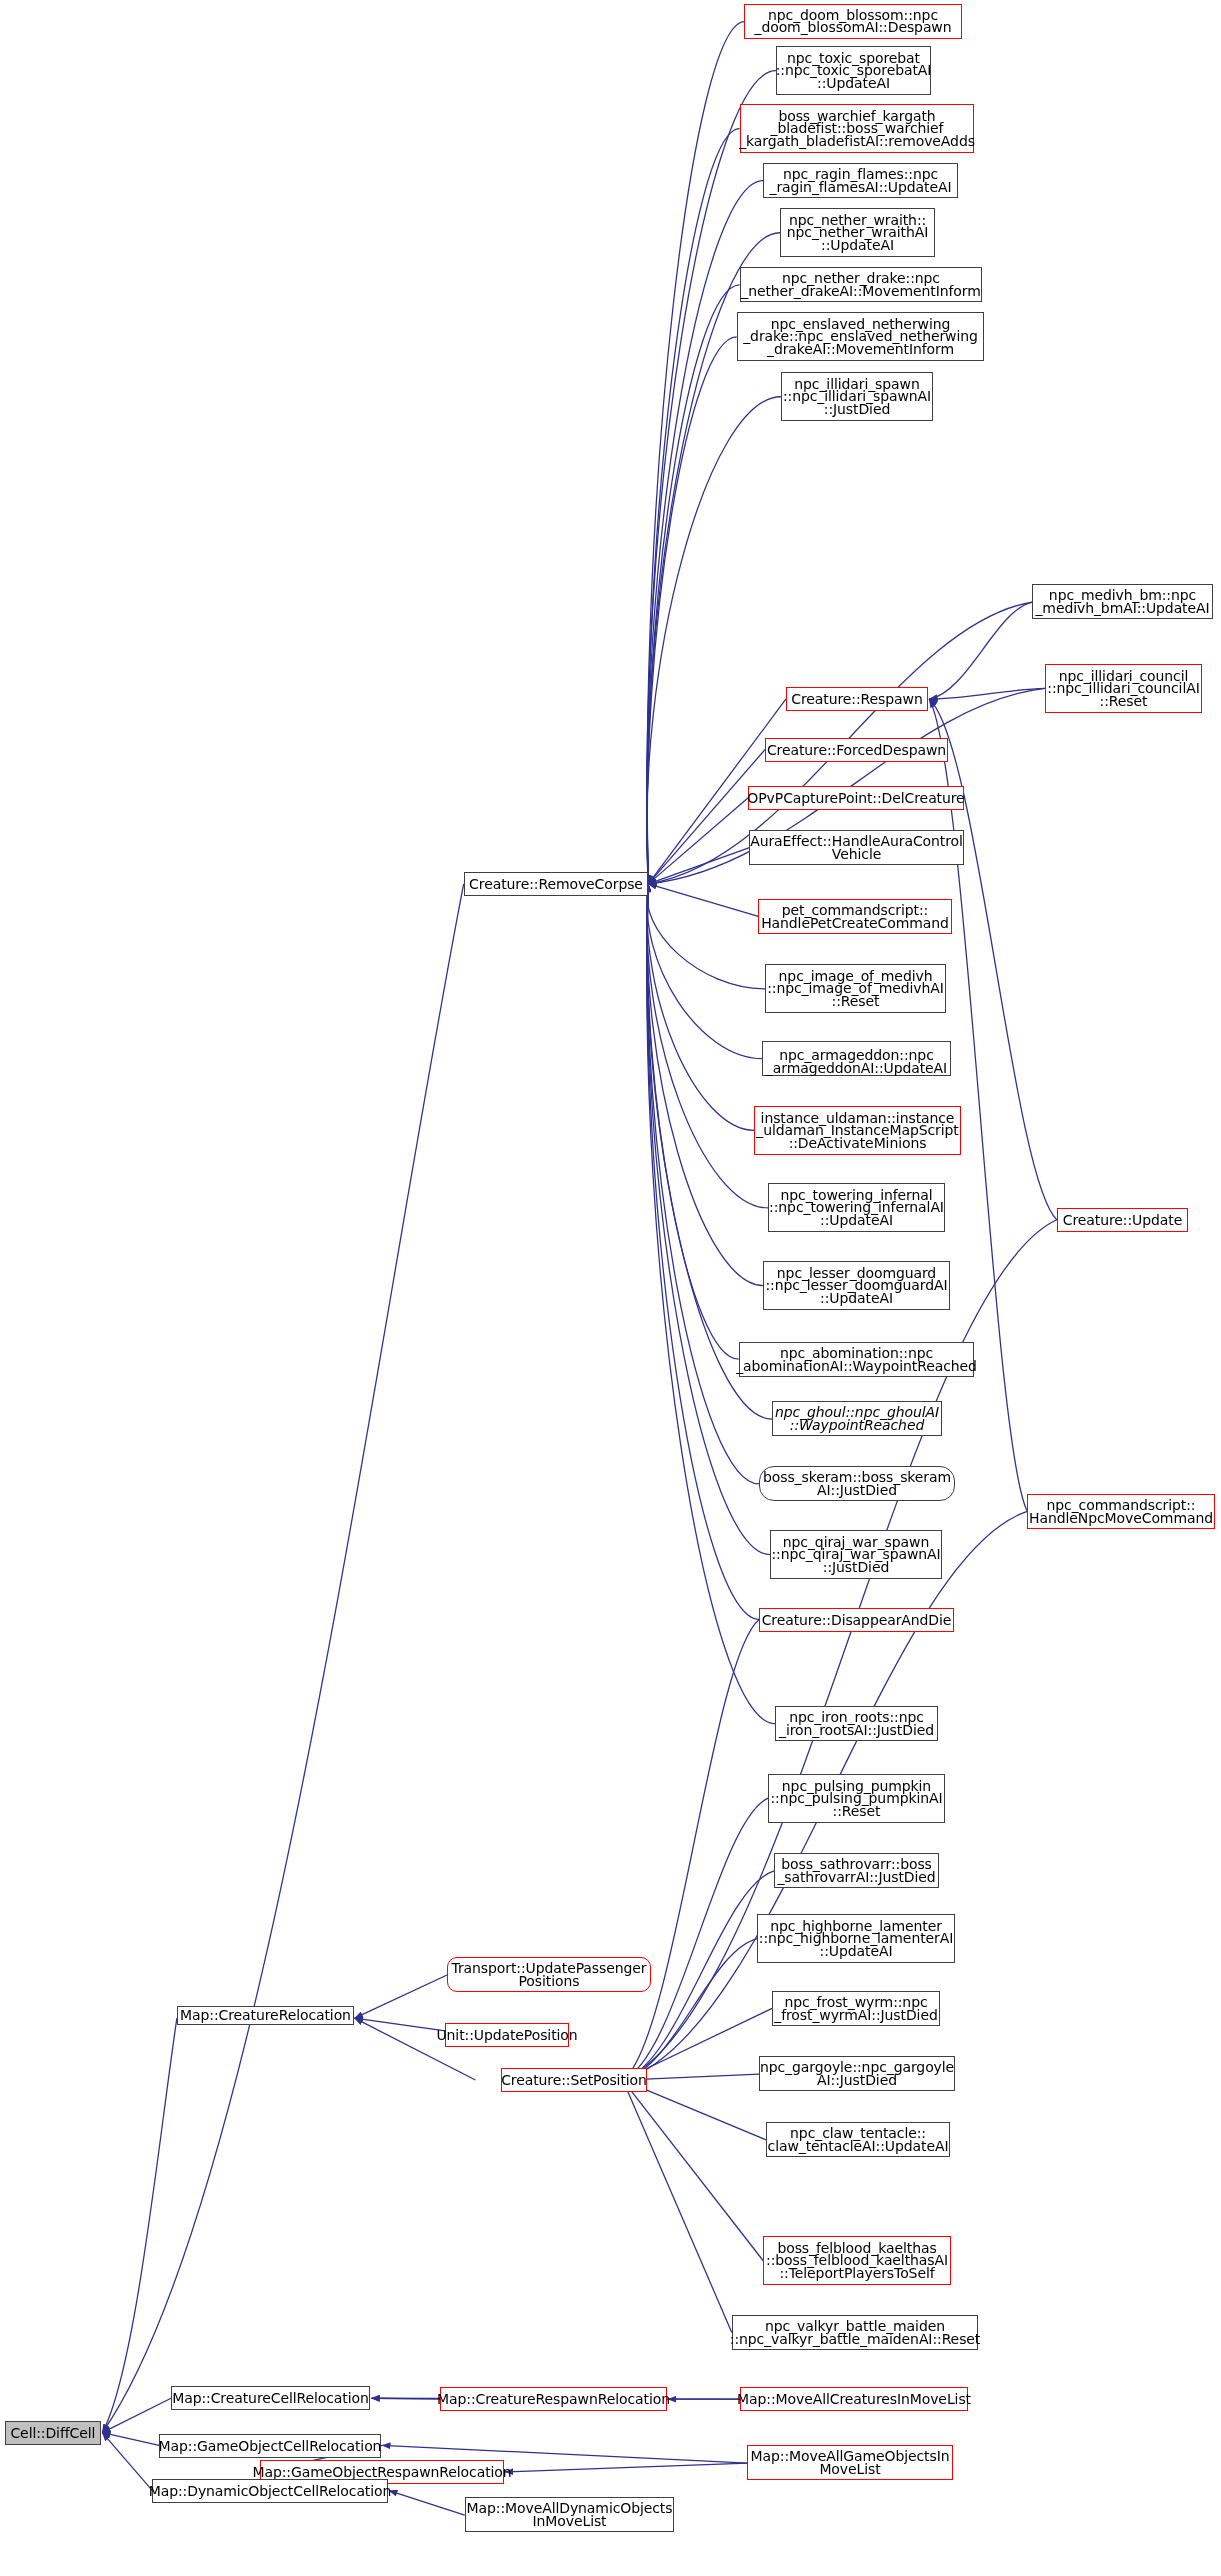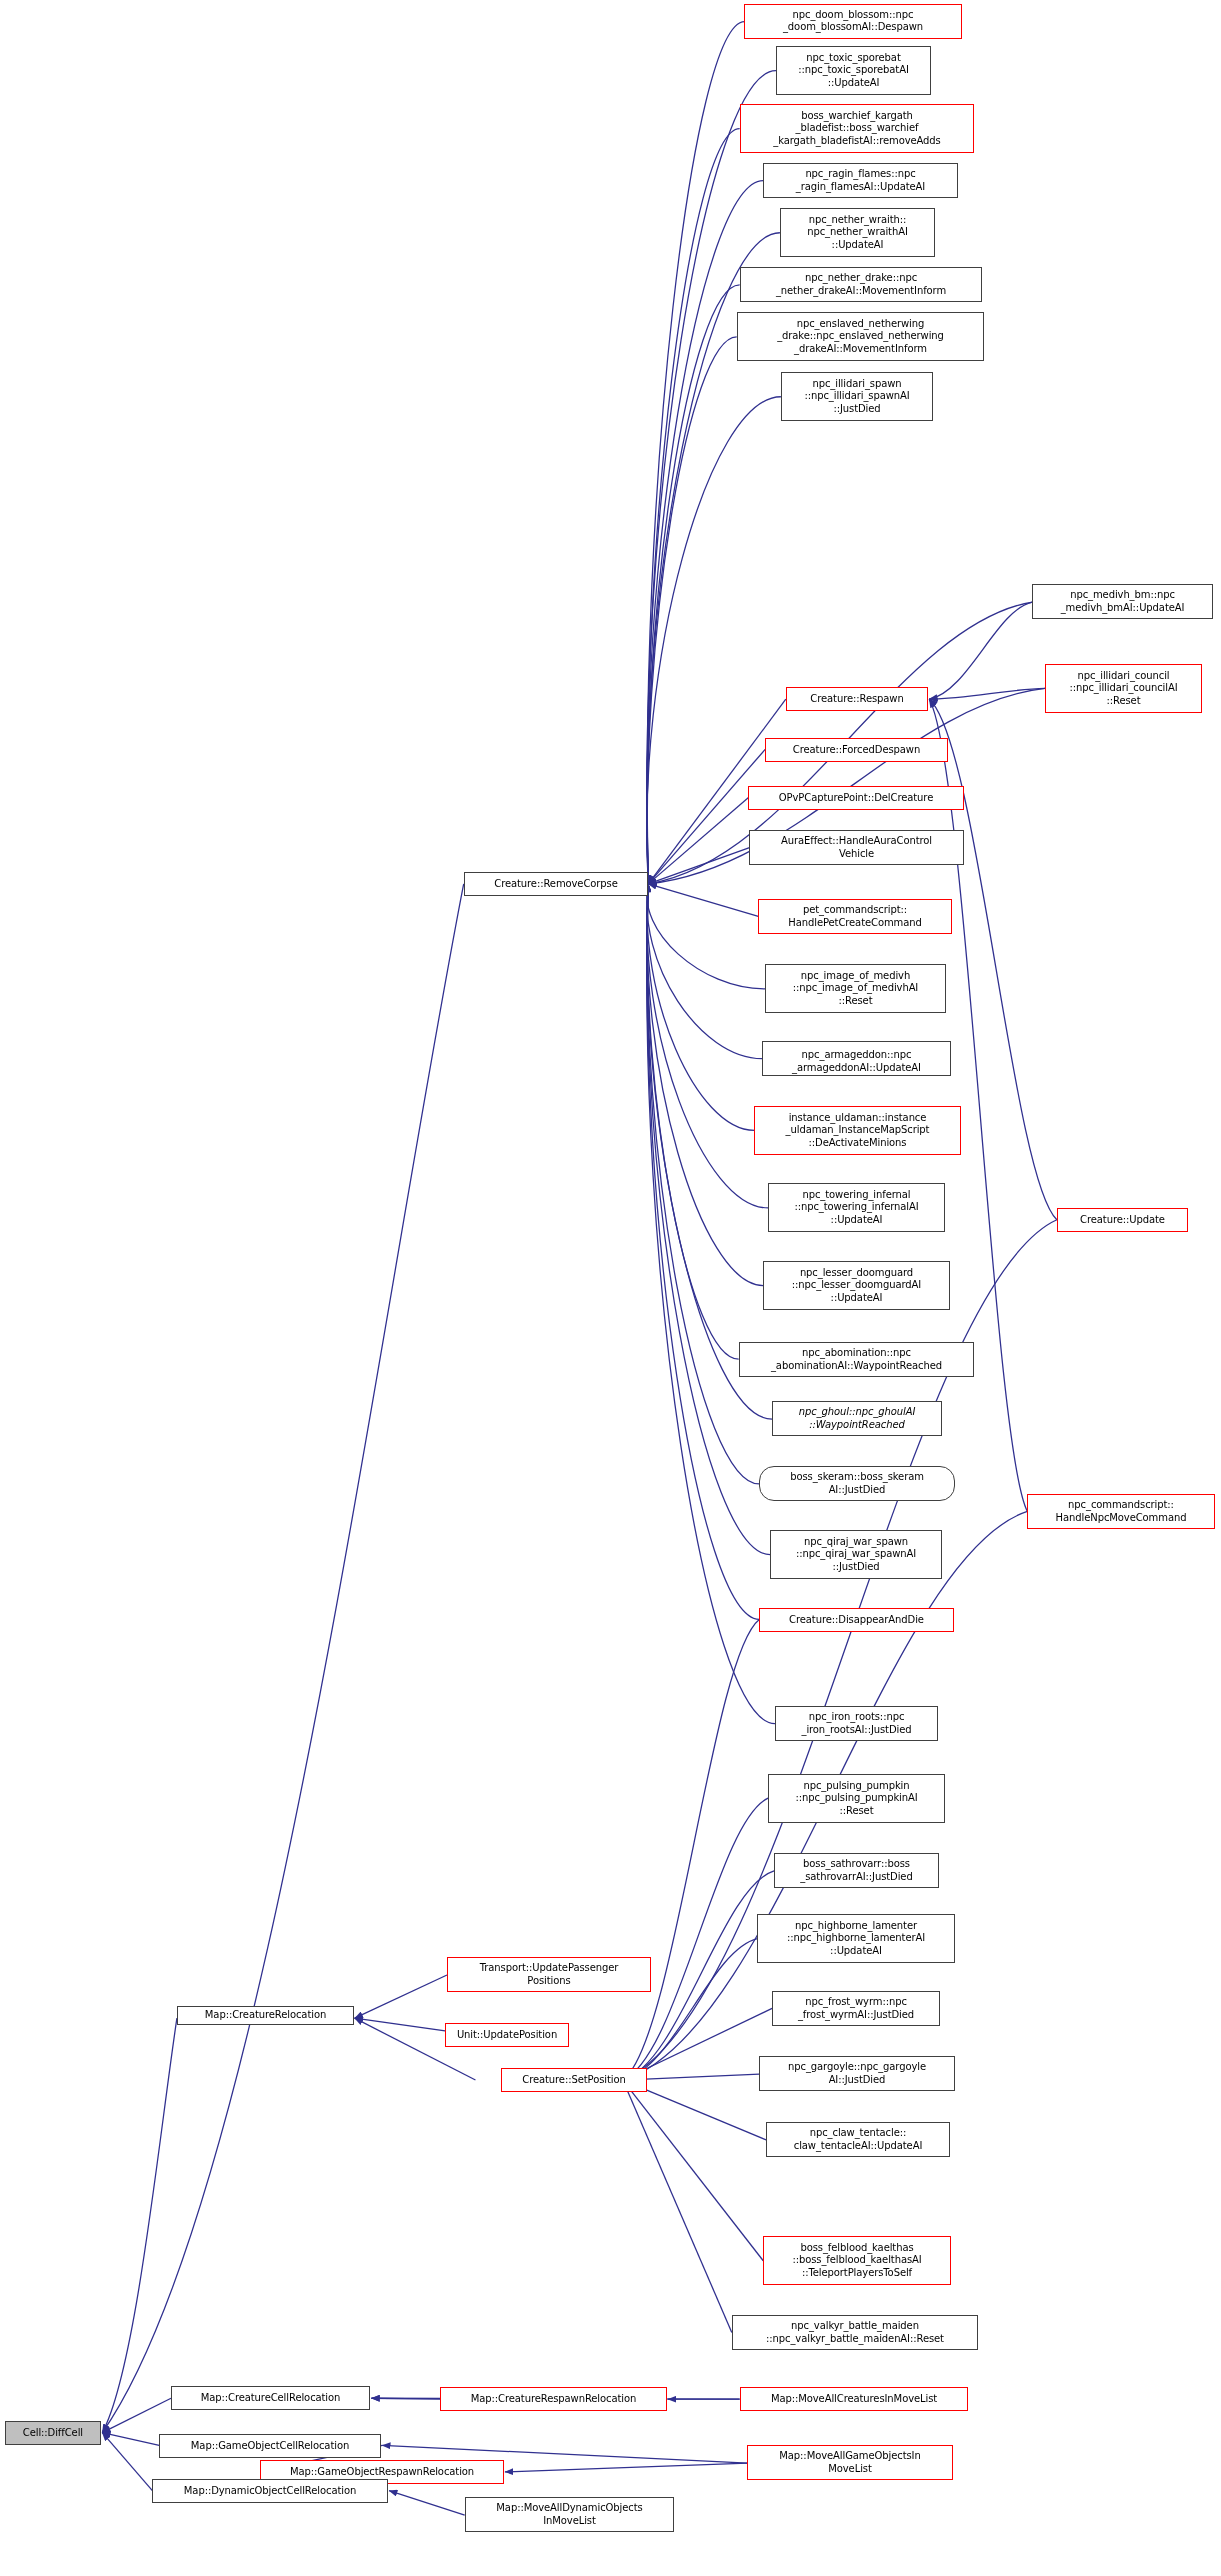--- a/index.html
+++ b/index.html
@@ -24,21 +24,21 @@
     height: 2576px;
     pointer-events: none;
   }
   .node {
     position: absolute;
     box-sizing: border-box;
     display: flex;
     align-items: center;
     justify-content: center;
     text-align: center;
-    font-size: 10px;
+    font-size: 14px;
     line-height: 12.4px;
     color: #000000;
     background: #ffffff;
     border: 1px solid #404040;
     white-space: pre-line;
     letter-spacing: -0.1px;
     padding: 1px 2.9px;
     z-index: 5;
   }
   .node.red {
@@ -193,21 +193,21 @@
 claw_tentacleAI::UpdateAI</span></div>
     <div class="node red" style="left: 763px; top: 2236px; width: 188px; height: 49px;"><span>boss_felblood_kaelthas
 ::boss_felblood_kaelthasAI
 ::TeleportPlayersToSelf</span></div>
     <div class="node" style="left: 732px; top: 2315px; width: 246px; height: 35px;"><span>npc_valkyr_battle_maiden
 ::npc_valkyr_battle_maidenAI::Reset</span></div>
     <div class="node red" style="left: 1057px; top: 1208px; width: 131px; height: 23.6px;"><span>Creature::Update</span></div>
     <div class="node red" style="left: 1027px; top: 1494px; width: 188px; height: 35px;"><span>npc_commandscript::
 HandleNpcMoveCommand</span></div>
     <div class="node" style="left: 464px; top: 872px; width: 184px; height: 23.6px;"><span>Creature::RemoveCorpse</span></div>
-    <div class="node red" style="left: 447px; top: 1957px; width: 204px; height: 35px;"><span>Transport::UpdatePassenger
+    <div class="node red" style="left: 447px; top: 1957px; width: 204px; height: 35px; border-radius: 10px;"><span>Transport::UpdatePassenger
 Positions</span></div>
     <div class="node red" style="left: 445px; top: 2023px; width: 124px; height: 23.6px;"><span>Unit::UpdatePosition</span></div>
     <div class="node red" style="left: 501px; top: 2068px; width: 146px; height: 23.6px;"><span>Creature::SetPosition</span></div>
     <div class="node" style="left: 177px; top: 2006px; width: 177px; height: 19px;"><span>Map::CreatureRelocation</span></div>
     <div class="node red" style="left: 740px; top: 2387px; width: 228px; height: 23.6px;"><span>Map::MoveAllCreaturesInMoveList</span></div>
     <div class="node red" style="left: 440px; top: 2387px; width: 227px; height: 23.6px;"><span>Map::CreatureRespawnRelocation</span></div>
     <div class="node" style="left: 171px; top: 2386px; width: 199px; height: 23.6px;"><span>Map::CreatureCellRelocation</span></div>
     <div class="node gray" style="left: 4.9px; top: 2421px; width: 96px; height: 23.6px;"><span>Cell::DiffCell</span></div>
     <div class="node" style="left: 159px; top: 2434px; width: 222px; height: 23.6px;"><span>Map::GameObjectCellRelocation</span></div>
     <div class="node red" style="left: 747px; top: 2445px; width: 206px; height: 35px;"><span>Map::MoveAllGameObjectsIn

